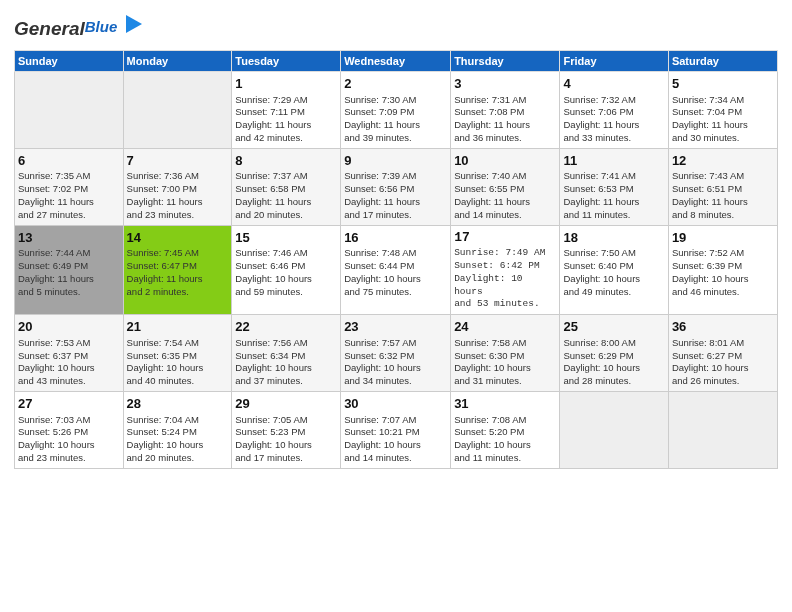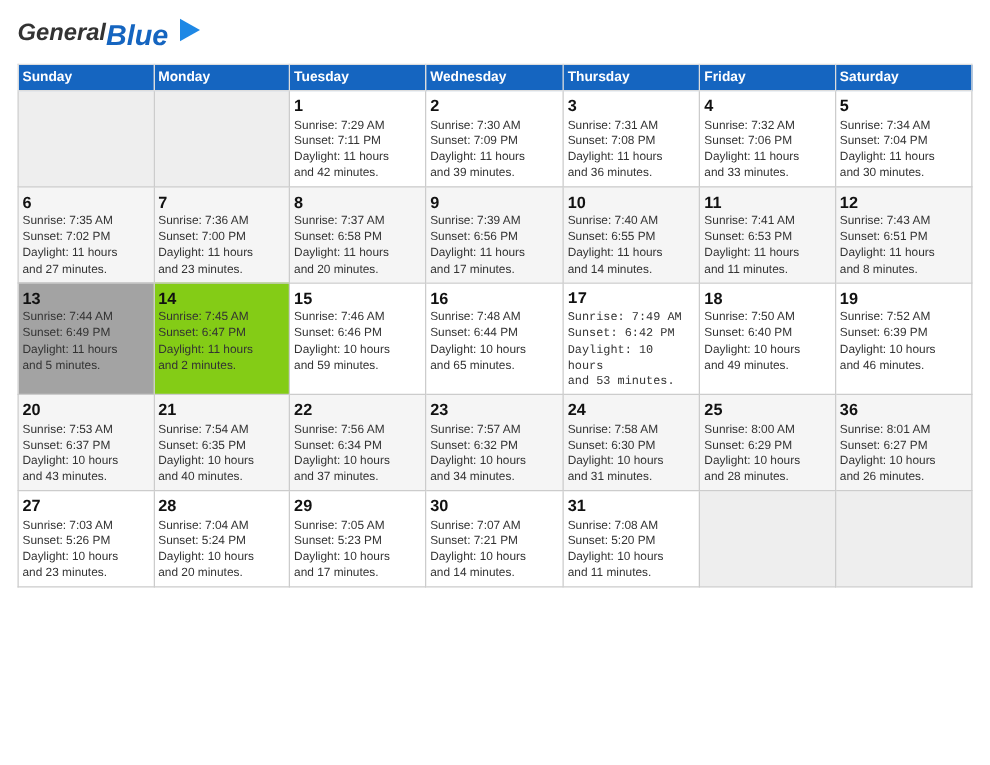--- a/index.html
+++ b/index.html
@@ -77,21 +77,21 @@
   </style>
 </head>
 <body>
 
 <div class="container">
   <div class="header">
     <div class="logo">
       <div style="display:flex;align-items:center;gap:0;">
         <div style="display:flex;flex-direction:row;line-height:1;font-style:italic;">
           <span style="font-size:19px;font-weight:bold;color:#333;">General</span>
-          <span style="font-size:23px;font-weight:bold;color:#1565c0;">Blue</span>
+          <span style="font-size:15px;font-weight:bold;color:#1565c0;">Blue</span>
         </div>
         <div style="margin-left:3px;margin-top:-4px;">
           <svg width="28" height="28" viewBox="0 0 28 28">
             <polygon points="6,5 22,14 6,23" fill="#1e88e5"></polygon>
           </svg>
         </div>
       </div>
     </div>
     <div class="title-block">
       <div class="month-title"></div>
@@ -222,21 +222,21 @@
             <div>Sunrise: 7:46 AM</div>
             <div>Sunset: 6:46 PM</div>
             <div>Daylight: 10 hours</div>
             <div>and 59 minutes.</div>
           </td>
           <td style="background: rgb(255, 255, 255);">
             <span class="day-num">16</span>
             <div>Sunrise: 7:48 AM</div>
             <div>Sunset: 6:44 PM</div>
             <div>Daylight: 10 hours</div>
-            <div>and 65 minutes.</div>
+            <div>and 75 minutes.</div>
           </td>
           <td style="background: rgb(255, 255, 255); font-family: Liberation Mono, monospace;">
             <span class="day-num">17</span>
             <div>Sunrise: 7:49 AM</div>
             <div>Sunset: 6:42 PM</div>
             <div>Daylight: 10 hours</div>
             <div>and 53 minutes.</div>
           </td>
           <td style="background: rgb(255, 255, 255);">
             <span class="day-num">18</span>
@@ -322,21 +322,21 @@
           <td style="background: rgb(255, 255, 255);">
             <span class="day-num">29</span>
             <div>Sunrise: 7:05 AM</div>
             <div>Sunset: 5:23 PM</div>
             <div>Daylight: 10 hours</div>
             <div>and 17 minutes.</div>
           </td>
           <td style="background: rgb(255, 255, 255);">
             <span class="day-num">30</span>
             <div>Sunrise: 7:07 AM</div>
-            <div>Sunset: 7:21 PM</div>
+            <div>Sunset: 10:21 PM</div>
             <div>Daylight: 10 hours</div>
             <div>and 14 minutes.</div>
           </td>
           <td style="background: rgb(255, 255, 255);">
             <span class="day-num">31</span>
             <div>Sunrise: 7:08 AM</div>
             <div>Sunset: 5:20 PM</div>
             <div>Daylight: 10 hours</div>
             <div>and 11 minutes.</div>
           </td>

